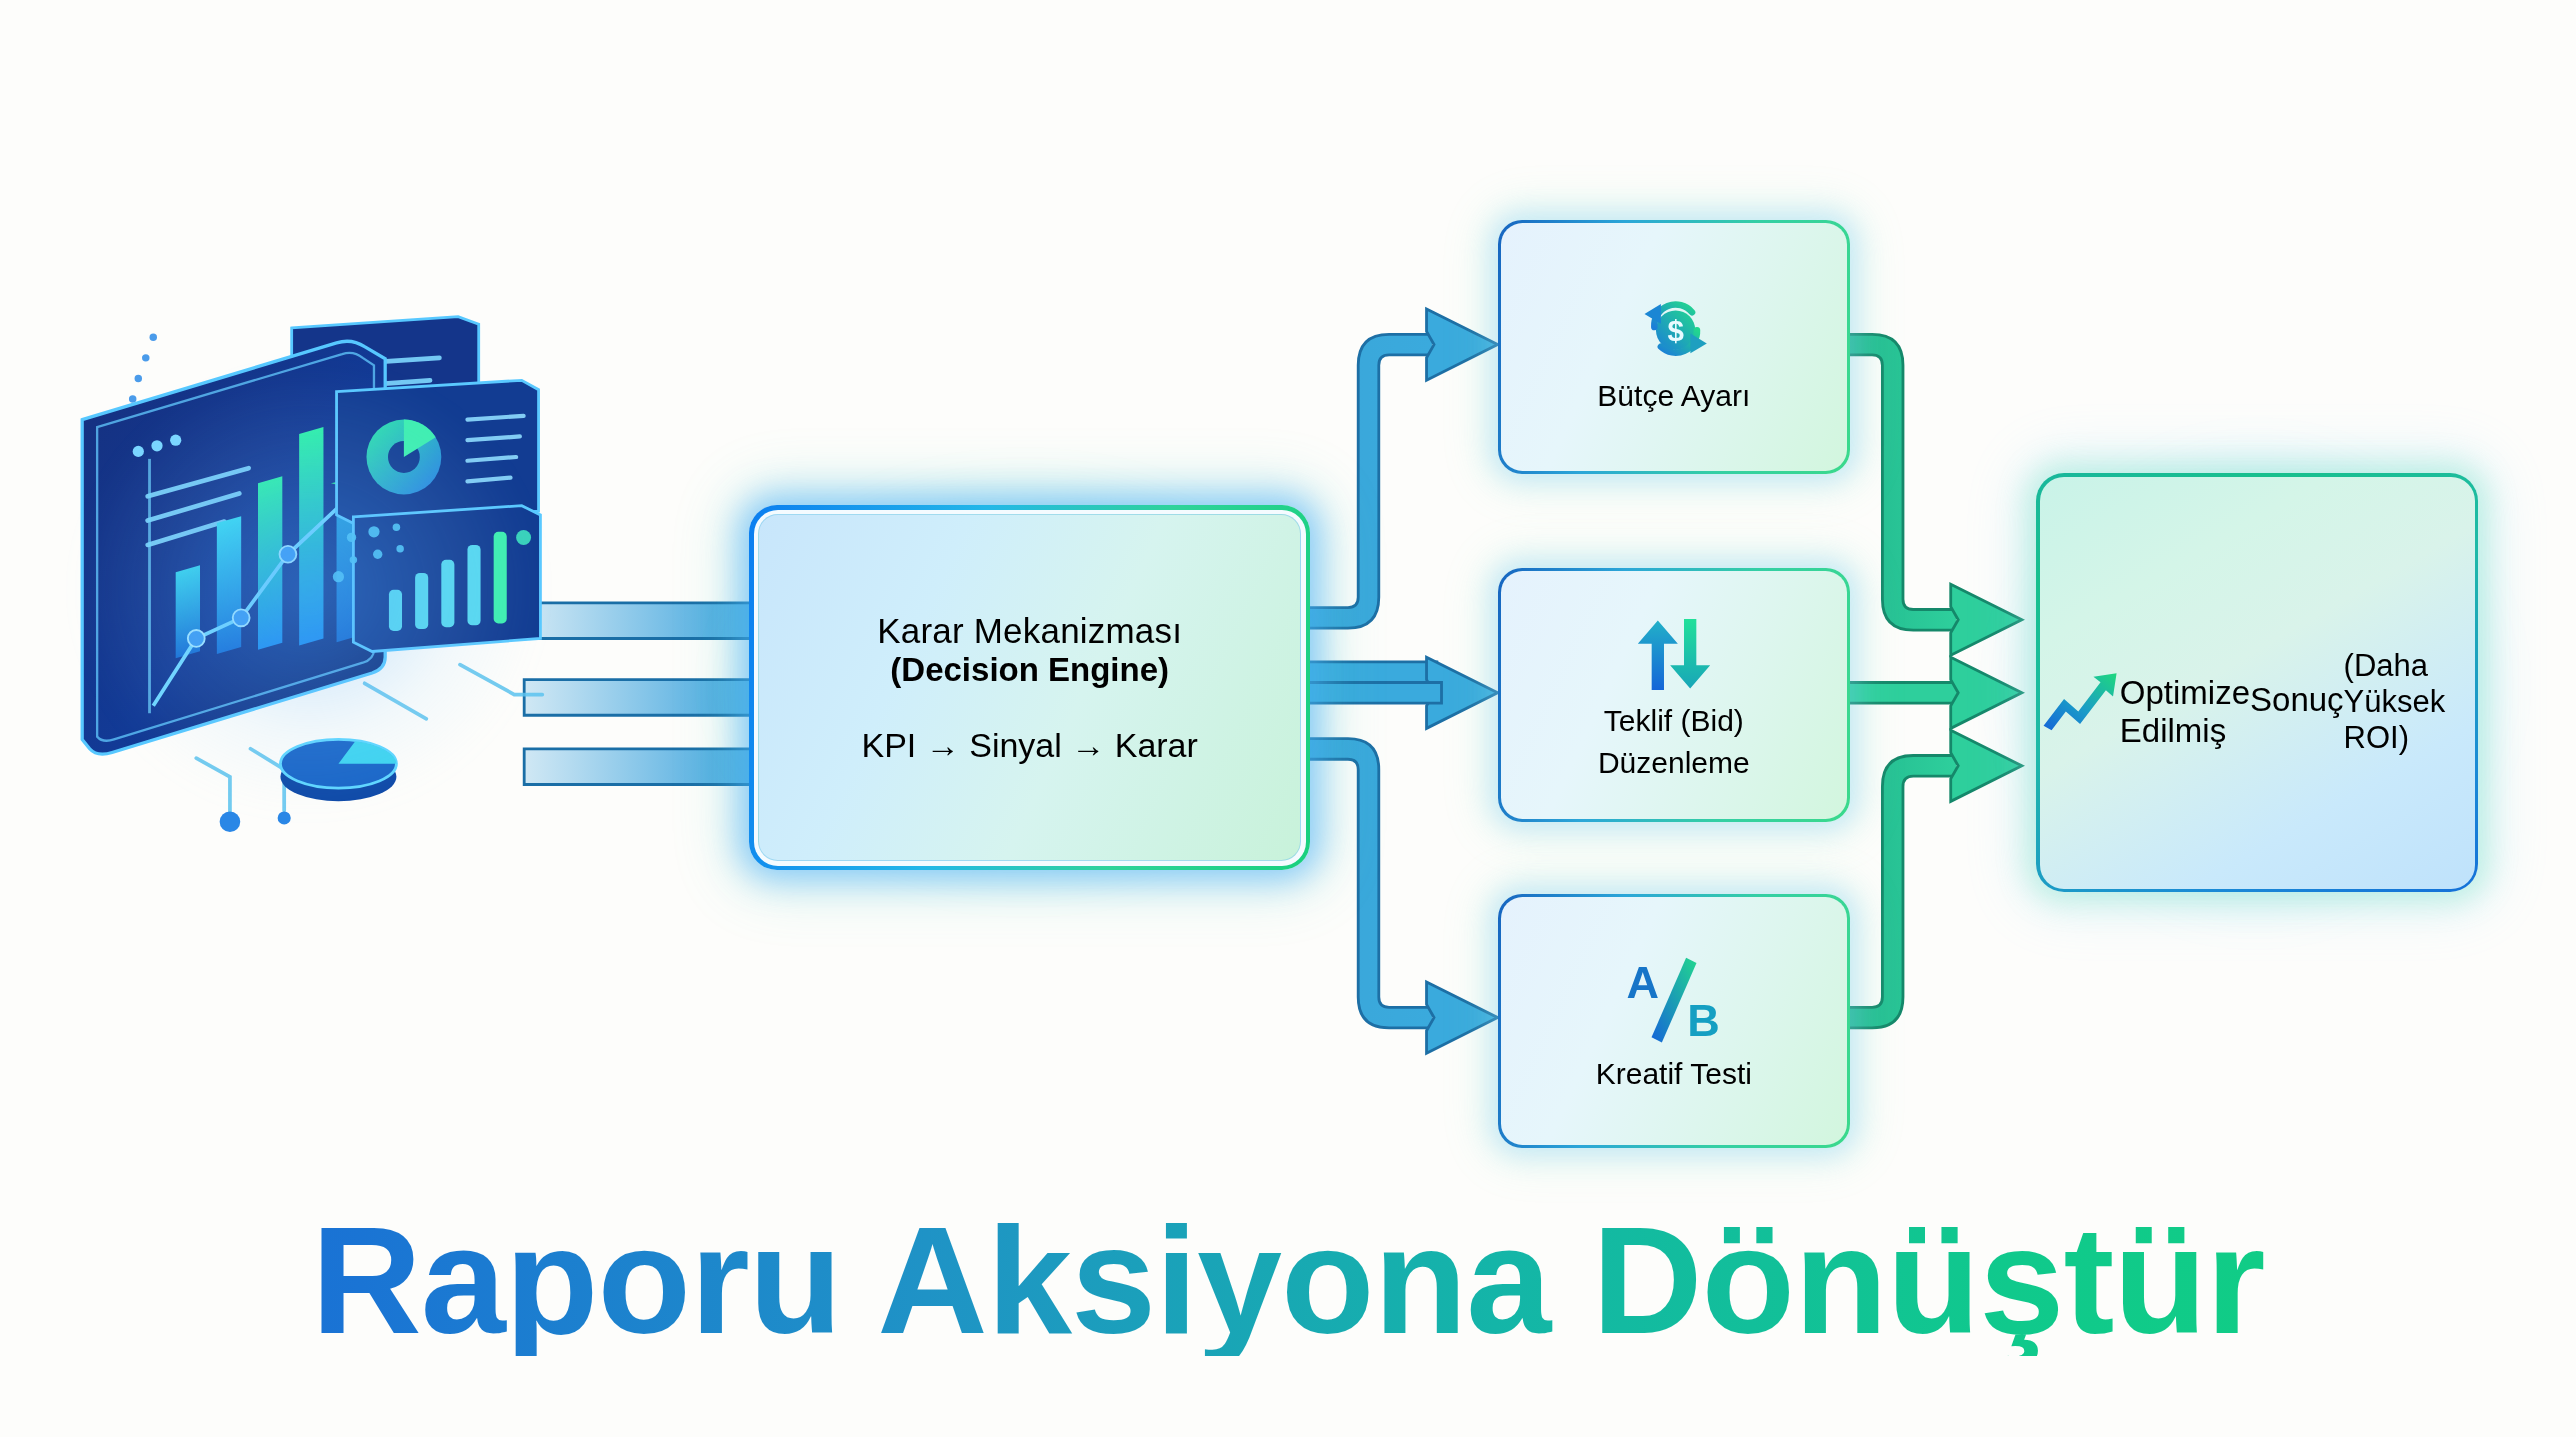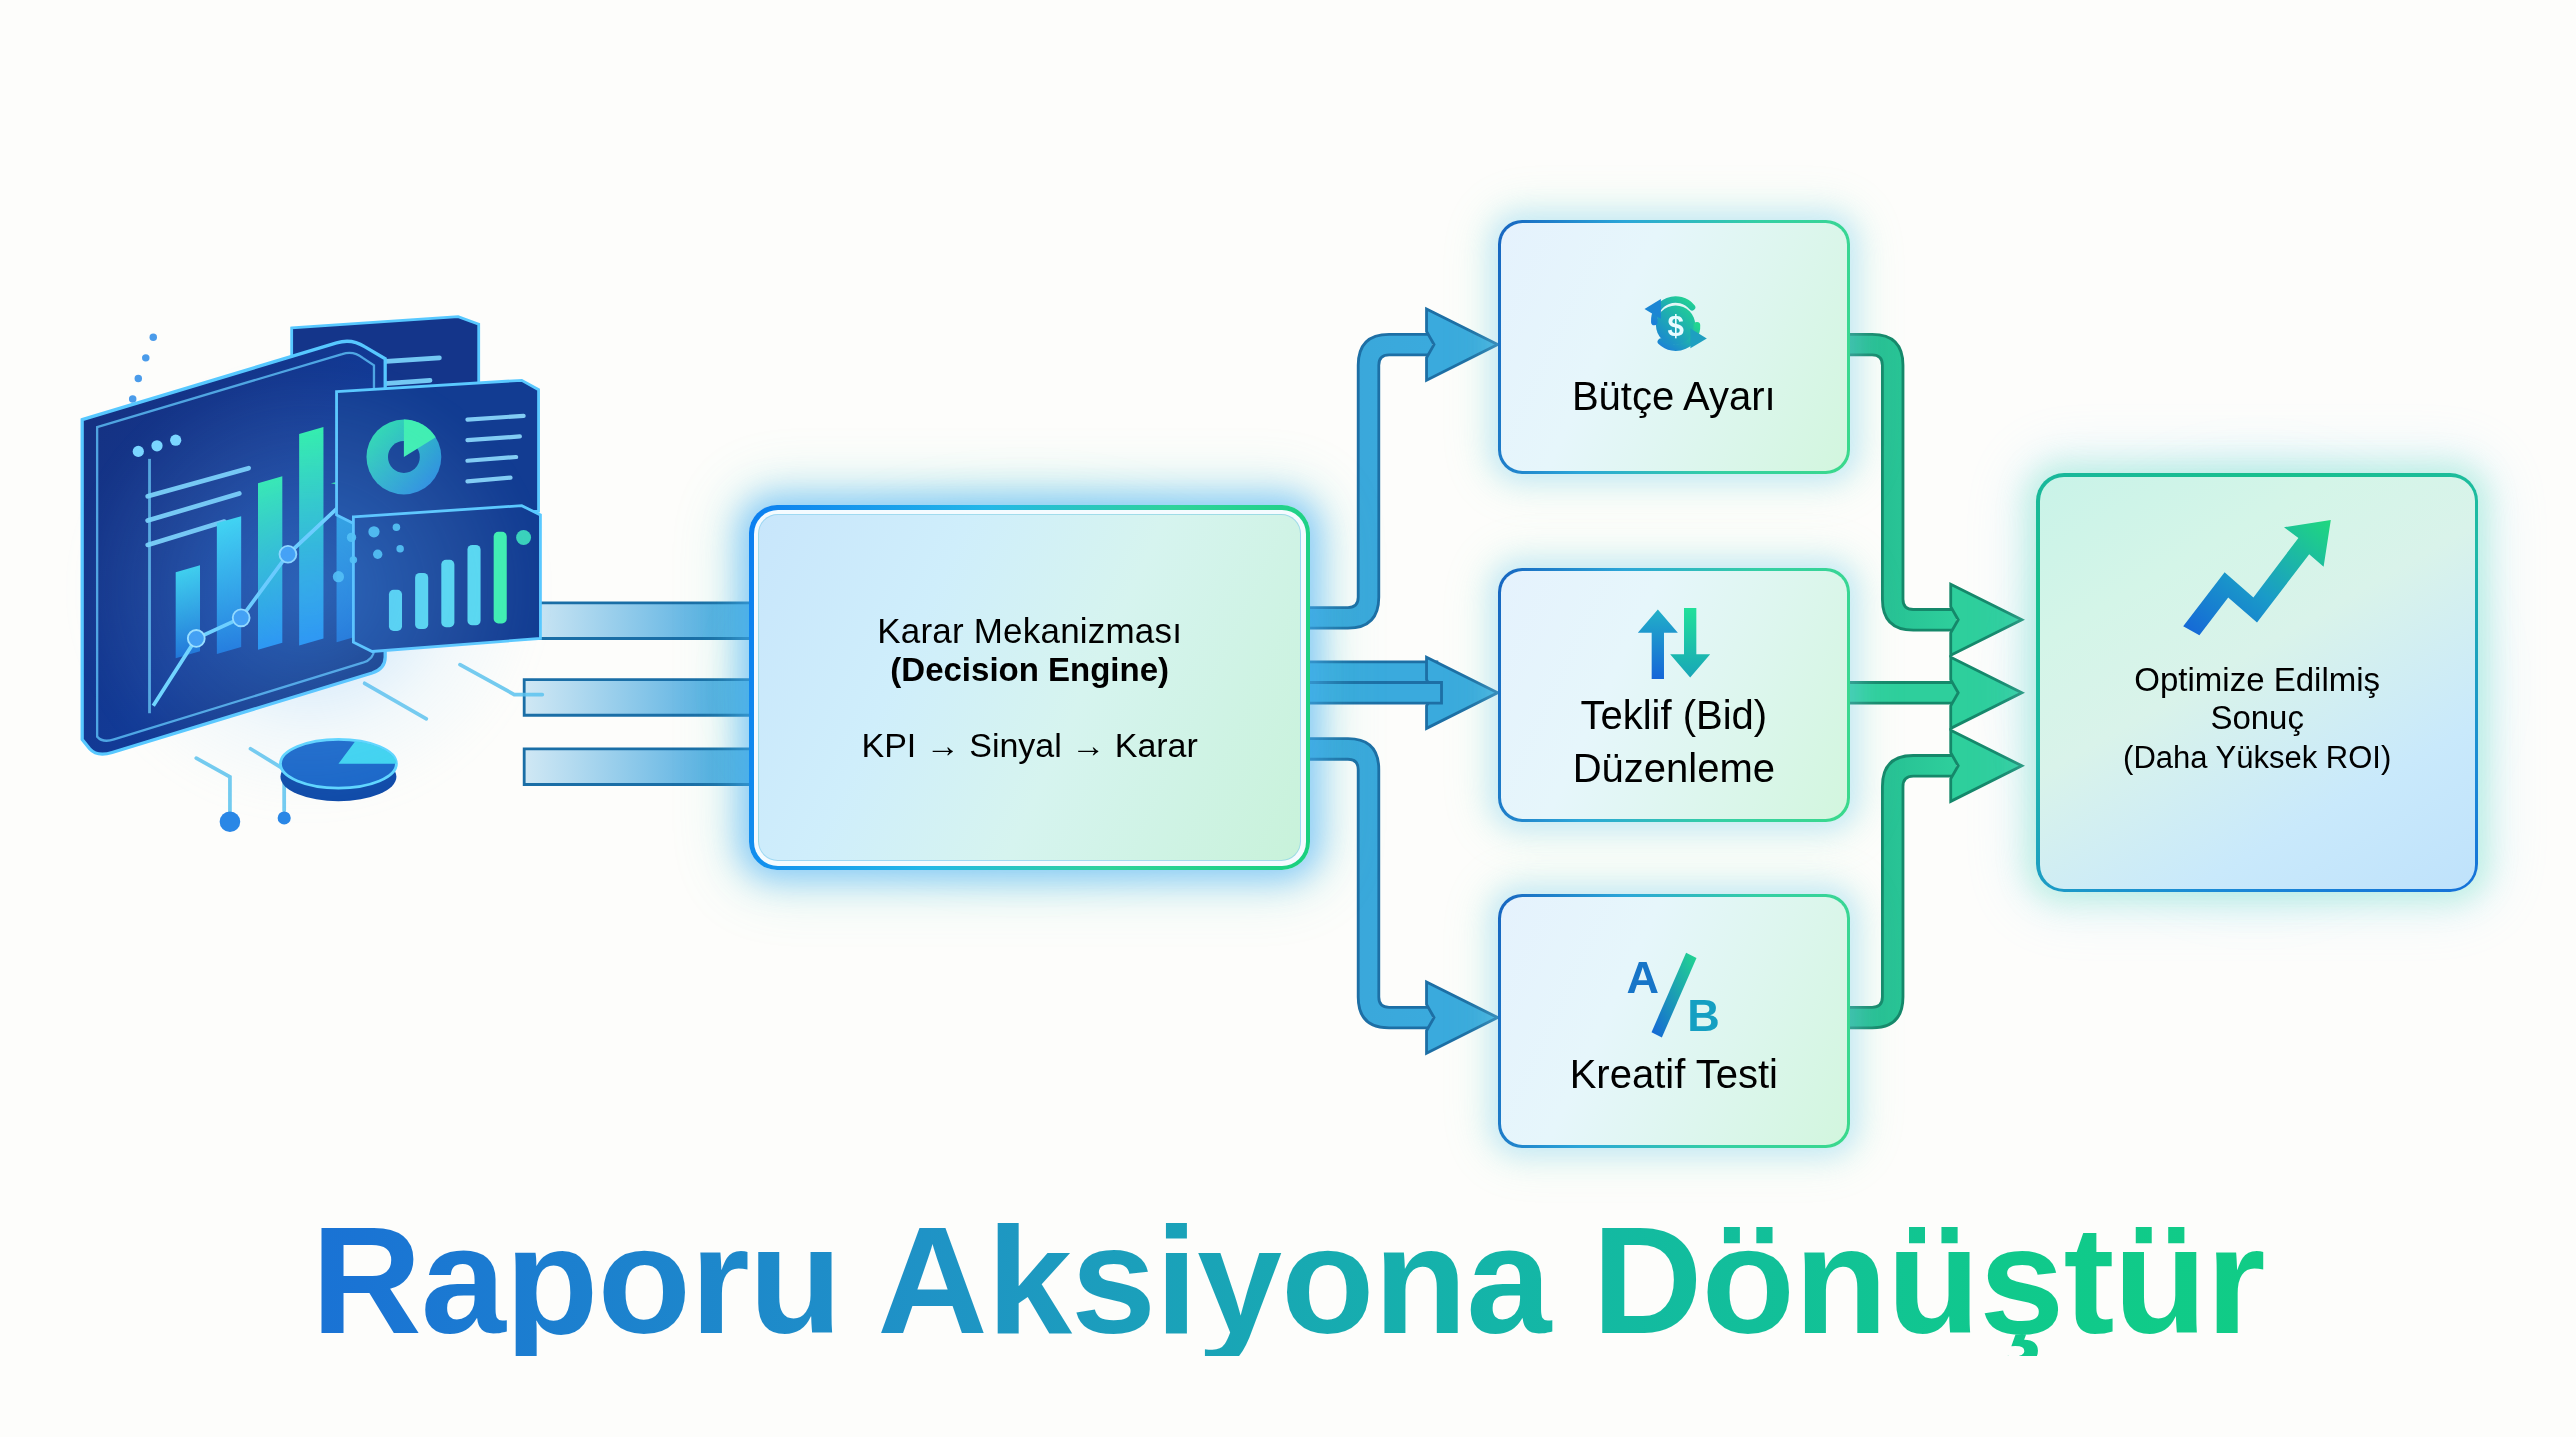--- a/index.html
+++ b/index.html
@@ -56,40 +56,40 @@
     border-radius:24px;padding:2.8px;
     background:linear-gradient(100deg,#1665c0 0%, #2ba6d8 32%, #34cfa4 66%, #3ad98c 100%);
     box-shadow:0 0 24px 7.5px rgba(120,200,255,.30), 0 0 41px 15px rgba(120,230,190,.18);
   }
   .action > .face{
     width:100%;height:100%;border-radius:21.5px;box-sizing:border-box;
     background:linear-gradient(115deg,#e5f2fd 0%, #e6f6fb 35%, #ddf6ee 65%, #d2f6de 100%);
     display:flex;flex-direction:column;align-items:center;justify-content:center;
     padding-top:5.6px;
   }
-  .action .title{font-size:40px;margin-top:11.2px;}
+  .action .title{font-size:30px;margin-top:11.2px;}
   #node-budget{left:1498px;top:220px;}
   #node-bid{left:1498px;top:568px;}
   #node-ab{left:1498px;top:894px;}
 
   
   #result-halo{
     left:2003px;top:440px;width:505px;height:487px;
     background:radial-gradient(closest-side, rgba(90,225,180,.42), rgba(120,215,255,.18) 62%, rgba(255,255,255,0));
   }
   #node-result{
     left:2036px;top:473px;width:435px;height:412px;
     border-radius:28px;padding:3.7px;
     background:linear-gradient(155deg,#19b79c 0%, #18c08d 18%, #1fb9a8 45%, #1a8ad6 80%, #1470d8 100%);
     box-shadow:0 0 28px 9.4px rgba(110,225,190,.35), 0 0 52px 19px rgba(130,210,250,.20);
   }
   #node-result > .face{
     width:100%;height:100%;border-radius:24px;box-sizing:border-box;
     background:linear-gradient(150deg,#c9f3e8 0%, #d4f5e8 25%, #d9f3ea 45%, #c9e9fb 75%, #bfe2fb 100%);
-    display:flex;flex-direction:column;align-items:center;justify-content:flex-start;
+    display:flex;align-items:center;justify-content:flex-start;
     padding-top:34px;
   }
   #node-result .title{font-size:33px;margin-top:24px;}
   #node-result .sub{font-size:31px;margin-top:3.7px;}
 
   
   #dashboard-label{
     left:56px;top:936px;width:505px;text-align:center;color:#1b1b1b;
   }
   #dashboard-label .l1{font-size:34px;font-weight:bold;line-height:1.25;}

